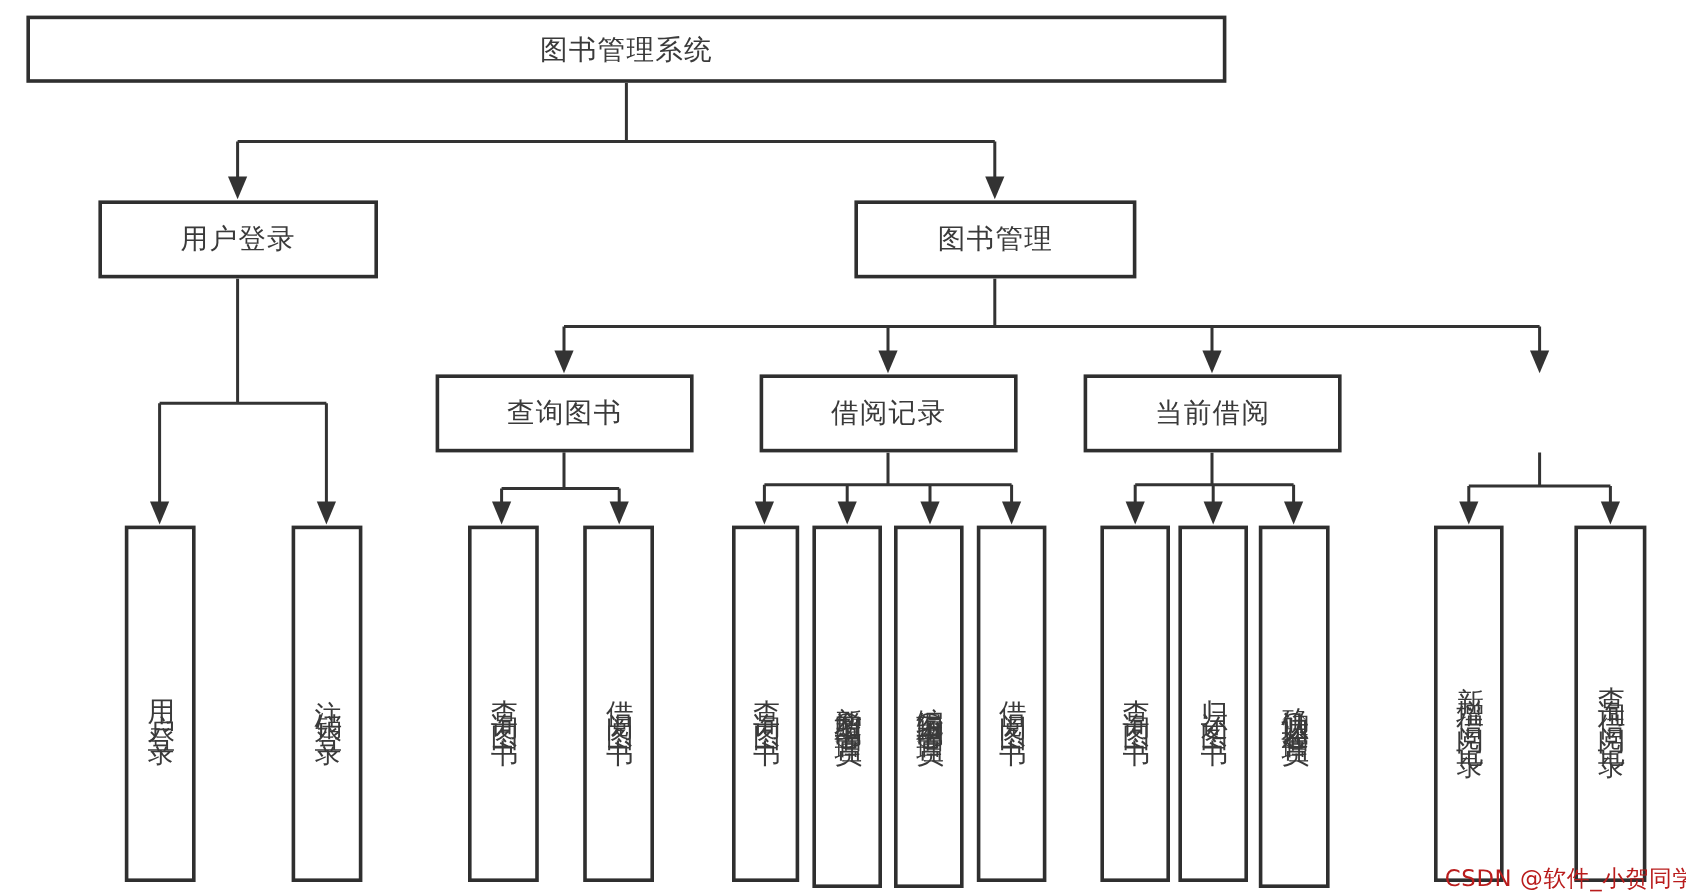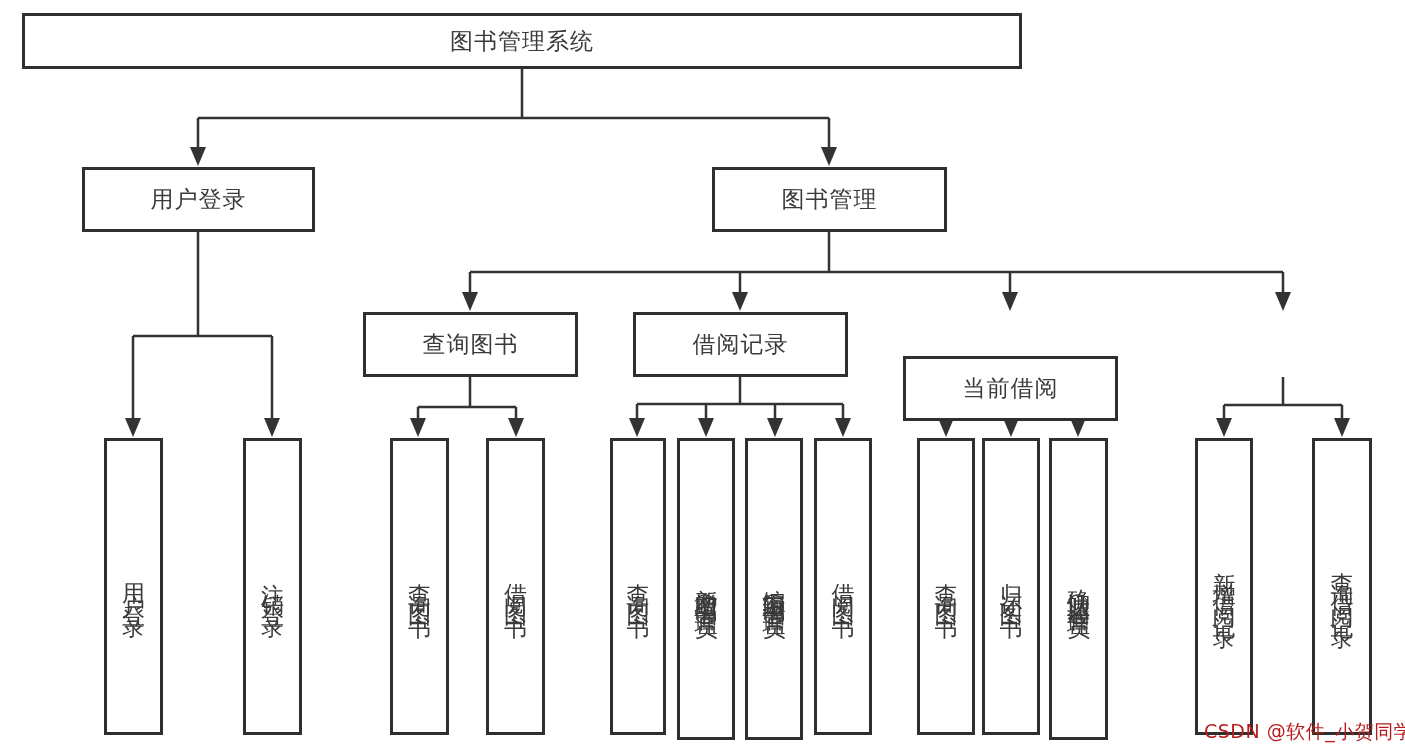--- a/index.html
+++ b/index.html
@@ -50,21 +50,21 @@
     color: #3a3a3a;
     white-space: nowrap;
   }
   .vbox.tall .vtext { letter-spacing: 4px; }
   
   #n-root   { left: 22px;  top: 13px;  width: 1000px; height: 56px; }
   #n-login  { left: 82px;  top: 167px; width: 233px;  height: 65px; }
   #n-mgmt   { left: 712px; top: 167px; width: 235px;  height: 65px; }
   #n-rec    { left: 363px; top: 312px; width: 215px;  height: 65px; }
   #n-borrow { left: 633px; top: 312px; width: 215px;  height: 65px; }
-  #n-cur    { left: 903px; top: 312px; width: 215px;  height: 65px; margin-top: 44px; }
+  #n-cur    { left: 903px; top: 312px; width: 215px;  height: 65px; }
   #n-hist   { left: 1173px;top: 312px; width: 220px;  height: 65px; }
   #l0  { left: 104px;  width: 59px; }
   #l1  { left: 243px;  width: 59px; }
   #l2  { left: 390px;  width: 59px; }
   #l3  { left: 486px;  width: 59px; }
   #l4  { left: 610px;  width: 56px; }
   #l5  { left: 677px;  width: 58px; }
   #l6  { left: 745px;  width: 58px; }
   #l7  { left: 814px;  width: 58px; }
   #l8  { left: 917px;  width: 58px; }

